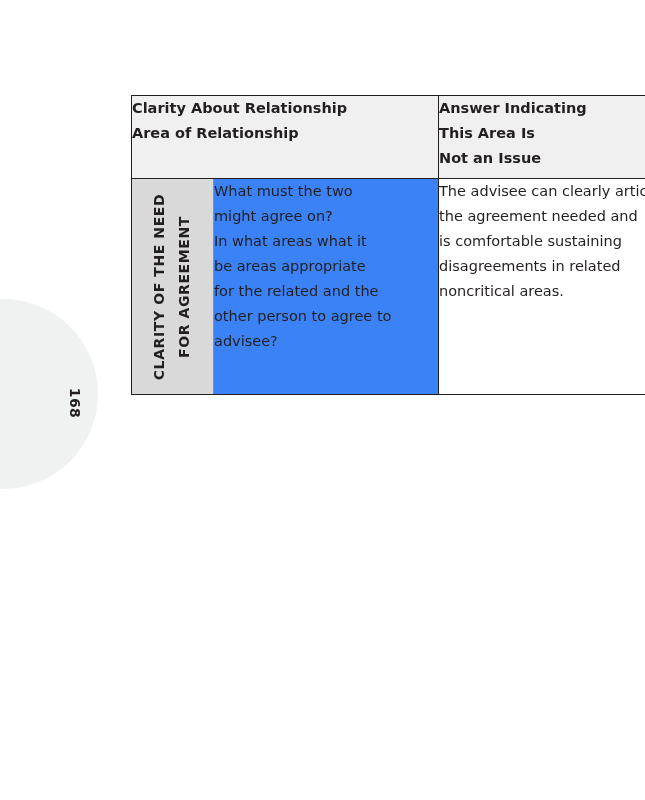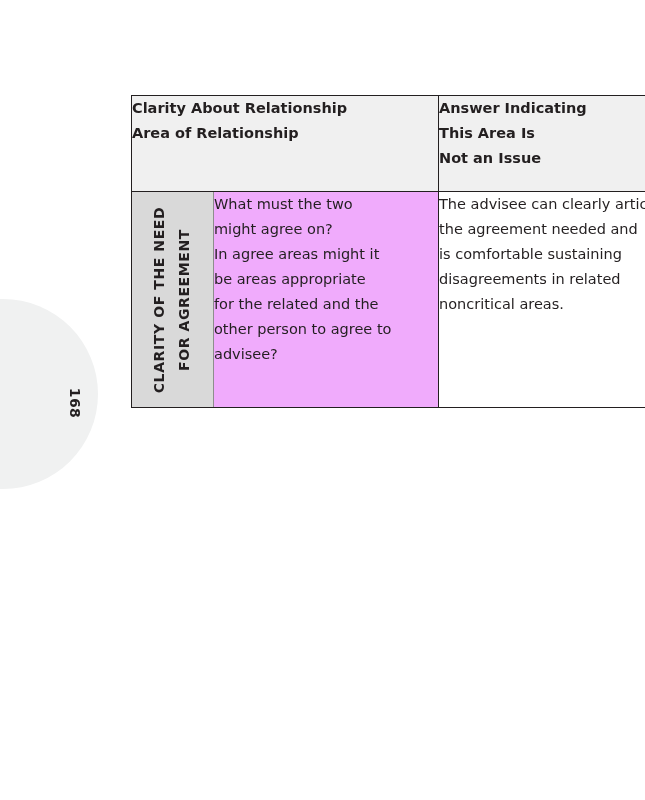--- a/index.html
+++ b/index.html
@@ -66,21 +66,21 @@
 
   .col-rot   { width: 82px; }
   .col-ques  { width: 225px; }
   .col-ans   { width: 253px; }
 
   
   .hdr-cell {
     background: #f0f0f0;
     border-top: 1.6px solid #231f20;
     border-bottom: 1.6px solid #231f20;
-    height: 96px;
+    height: 83px;
     box-sizing: border-box;
     padding: 15px 10px 0 10px;
     font-weight: bold;
     font-size: 14.5px;
     line-height: 25px;
     text-align: left;
   }
   .hdr-left {
     border-left: 1.6px solid #231f20;
     border-right: 1.6px solid #231f20;
@@ -116,21 +116,21 @@
     font-weight: bold;
     font-size: 14px;
     line-height: 25px;
     letter-spacing: 0.6px;
     text-align: center;
     width: 216px;
   }
   .rot-text .rline { display: block; }
 
   .cell-question {
-    background: #f0abfc;
+    background: #3b82f6;
     border-right: 1.6px solid #231f20;
     padding: 11px 8px 0 10px;
   }
   .cell-answer {
     background: #ffffff;
     border-right: 1.6px solid #231f20;
     padding: 11px 8px 0 10px;
   }
   .body-text {
     font-size: 14.5px;
@@ -173,21 +173,21 @@
           <div class="rot-text">
             <span class="rline">CLARITY OF THE NEED</span>
             <span class="rline">FOR AGREEMENT</span>
           </div>
         </div>
       </td>
       <td class="cell-question">
         <div class="body-text">
           <span class="bline">What must the two</span>
           <span class="bline">might agree on?</span>
-          <span class="bline">In agree areas might it</span>
+          <span class="bline">In what areas what it</span>
           <span class="bline">be areas appropriate</span>
           <span class="bline">for the related and the</span>
           <span class="bline">other person to agree to</span>
           <span class="bline">advisee?</span>
         </div>
       </td>
       <td class="cell-answer">
         <div class="body-text">
           <span class="bline">The advisee can clearly articulate</span>
           <span class="bline">the agreement needed and</span>

